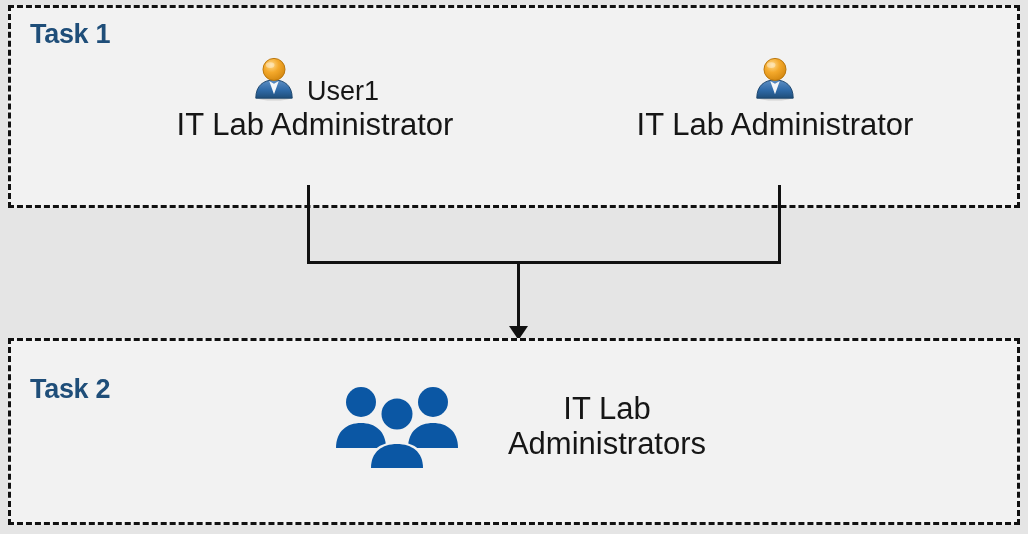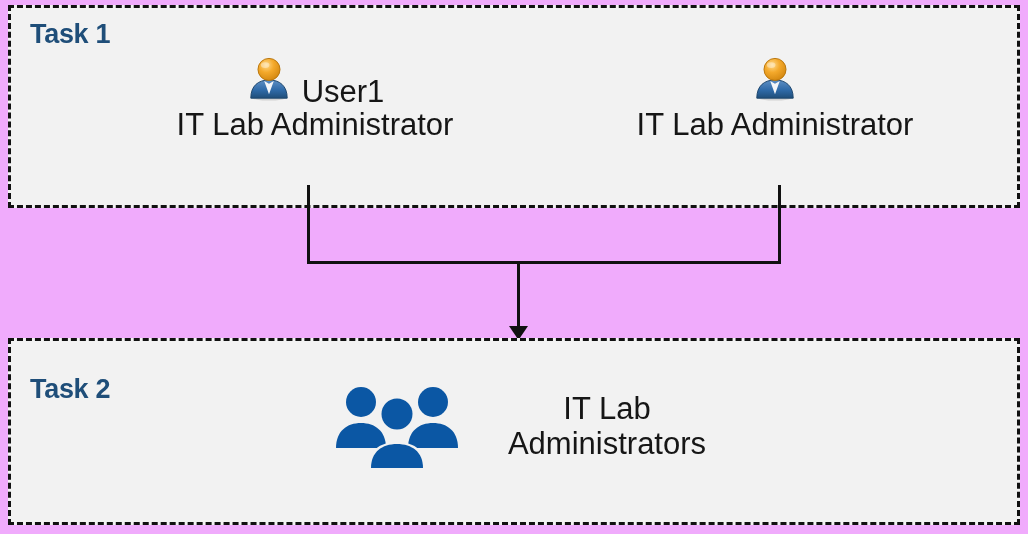--- a/index.html
+++ b/index.html
@@ -7,21 +7,21 @@
     padding: 0;
     background: #ffffff;
   }
   body {
     font-family: "Liberation Sans", sans-serif;
   }
   #canvas {
     position: relative;
     width: 1028px;
     height: 534px;
-    background: #f0abfc;
+    background: #e5e5e5;
     overflow: hidden;
   }
 
   
   .task-box {
     position: absolute;
     background: #F2F2F2;
     border: 3px dashed #111111;
     box-sizing: border-box;
   }
@@ -49,21 +49,21 @@
   #person-guest  { left: 585px; top: 52px; width: 380px; }
 
   .person-line1 {
     display: flex;
     align-items: center;
     justify-content: center;
     gap: 10px;
     height: 54px;
   }
   .person-name {
-    font-size: 31px;
+    font-size: 27px;
     line-height: 1;
     white-space: nowrap;
     margin-top: 24px;
   }
   .person-role {
     font-size: 31px;
     line-height: 1.08;
     white-space: nowrap;
     margin-top: 2px;
   }

